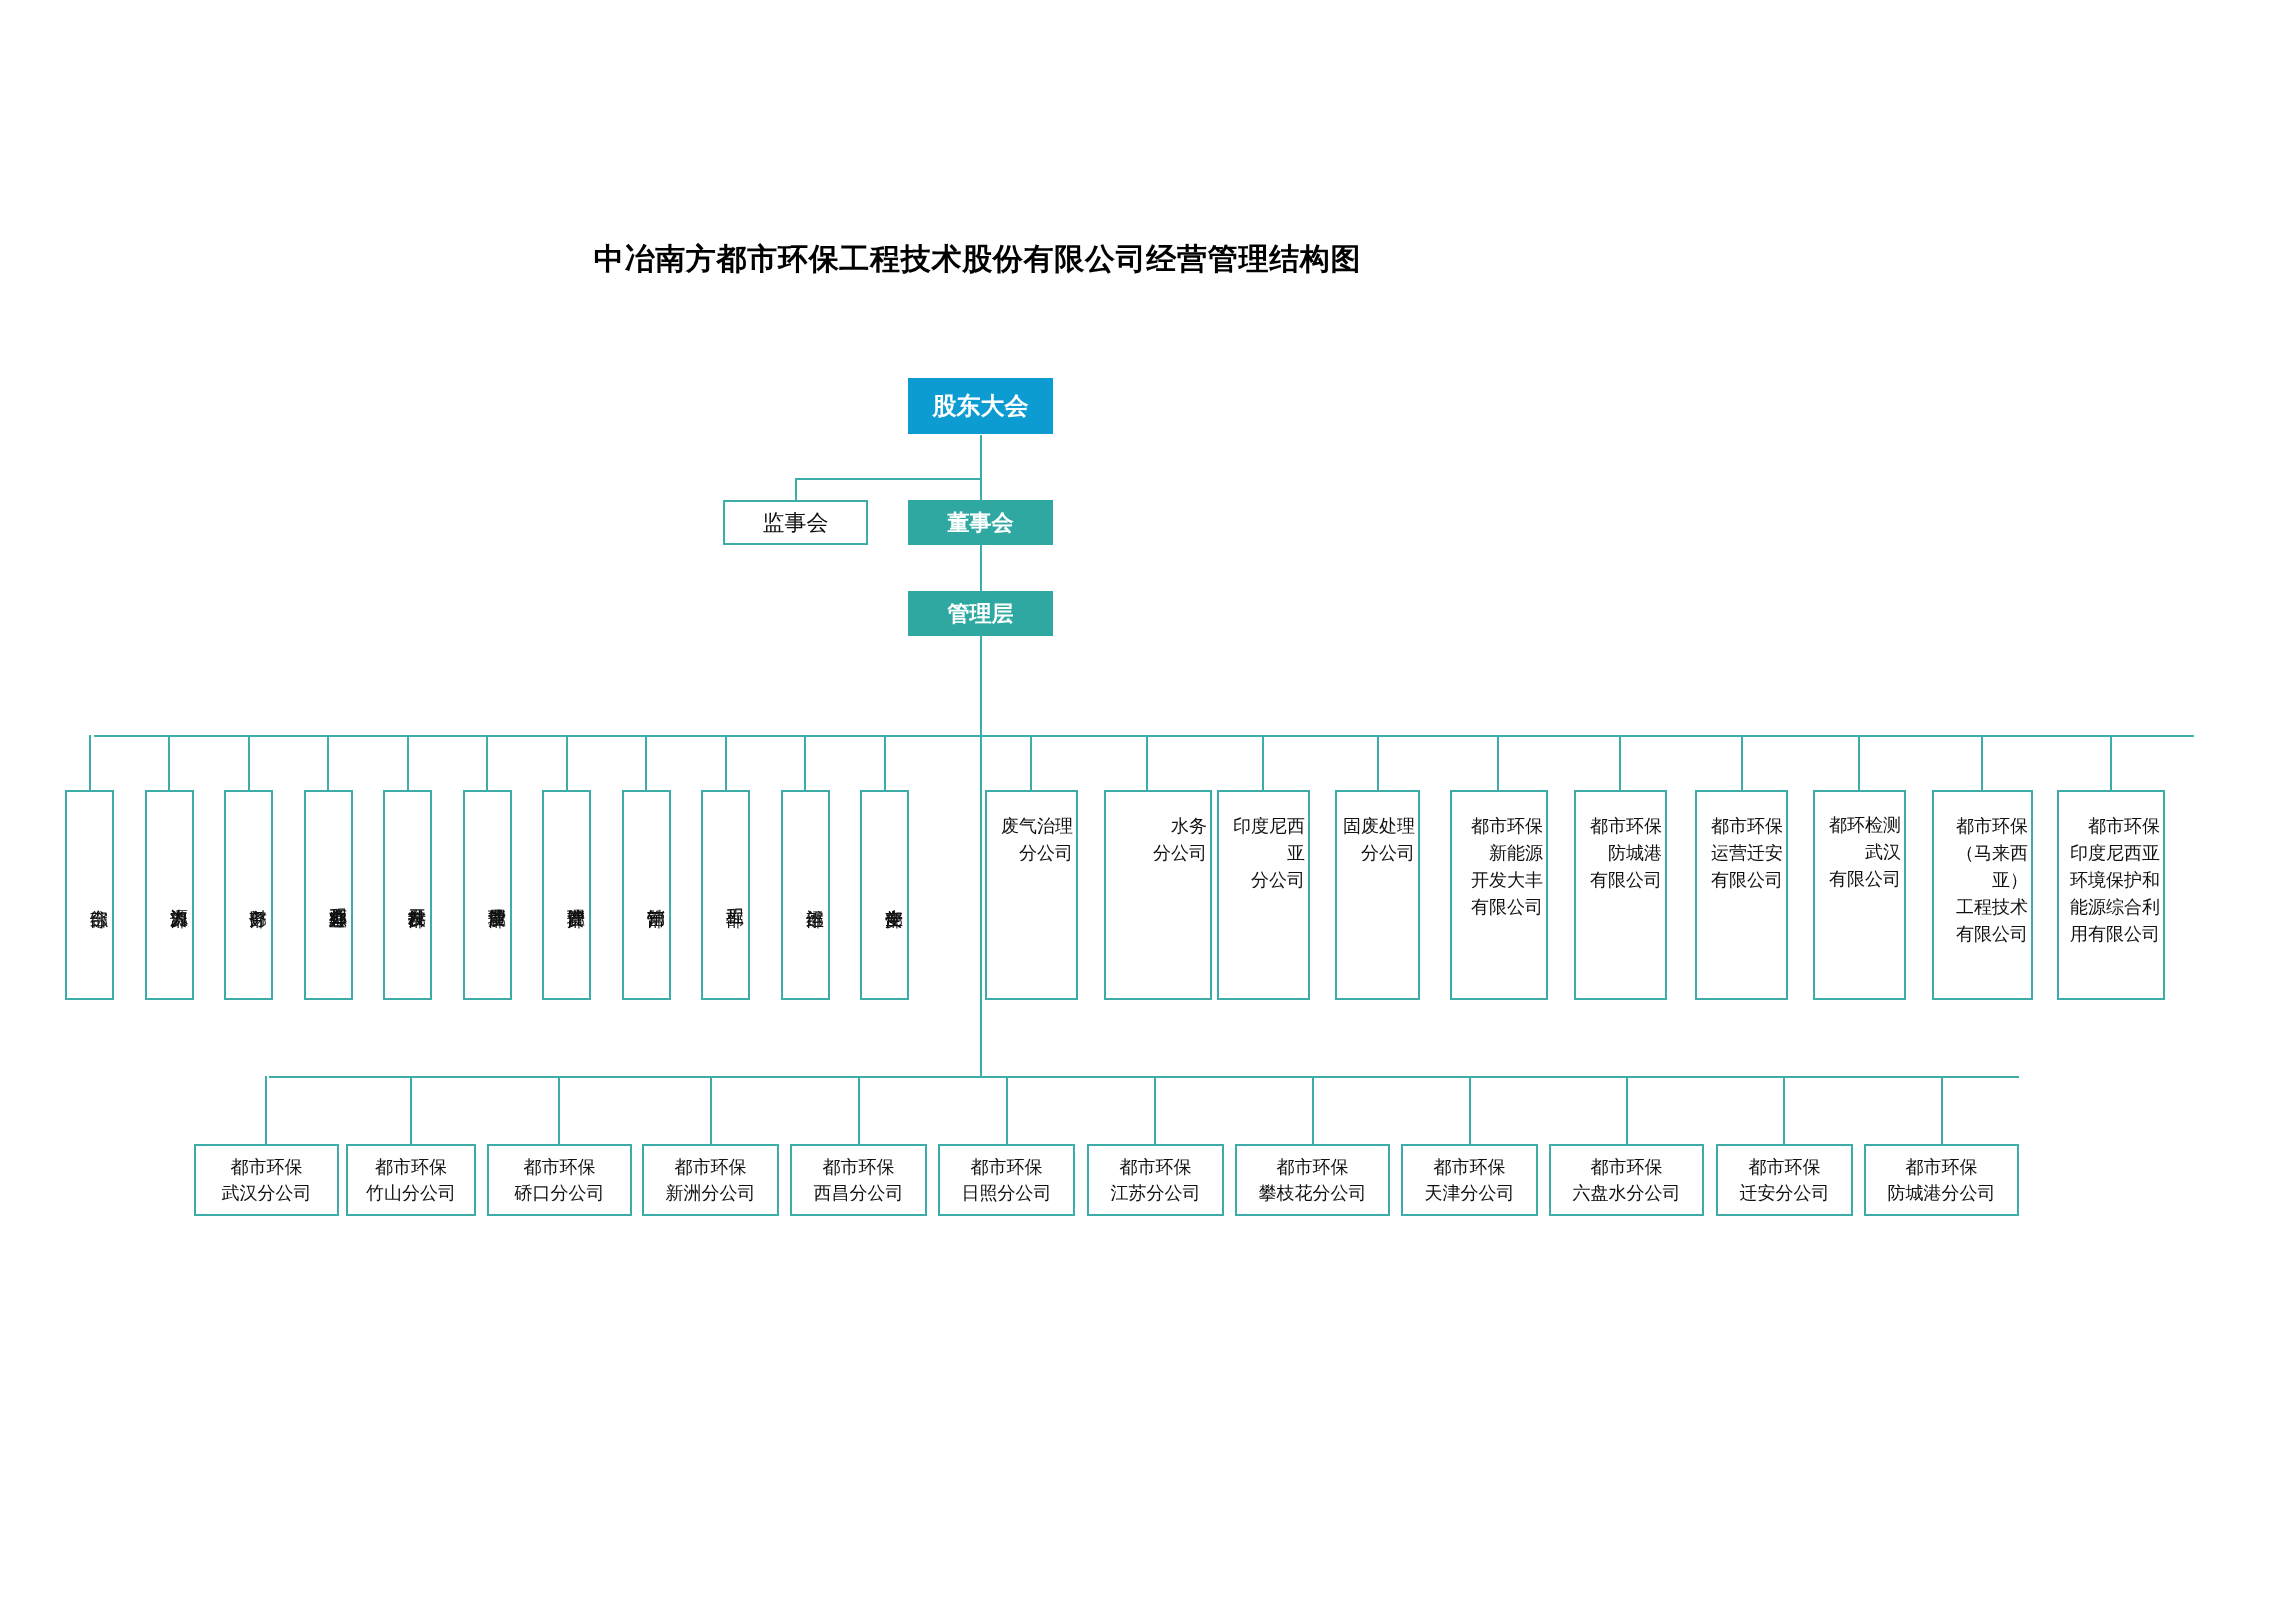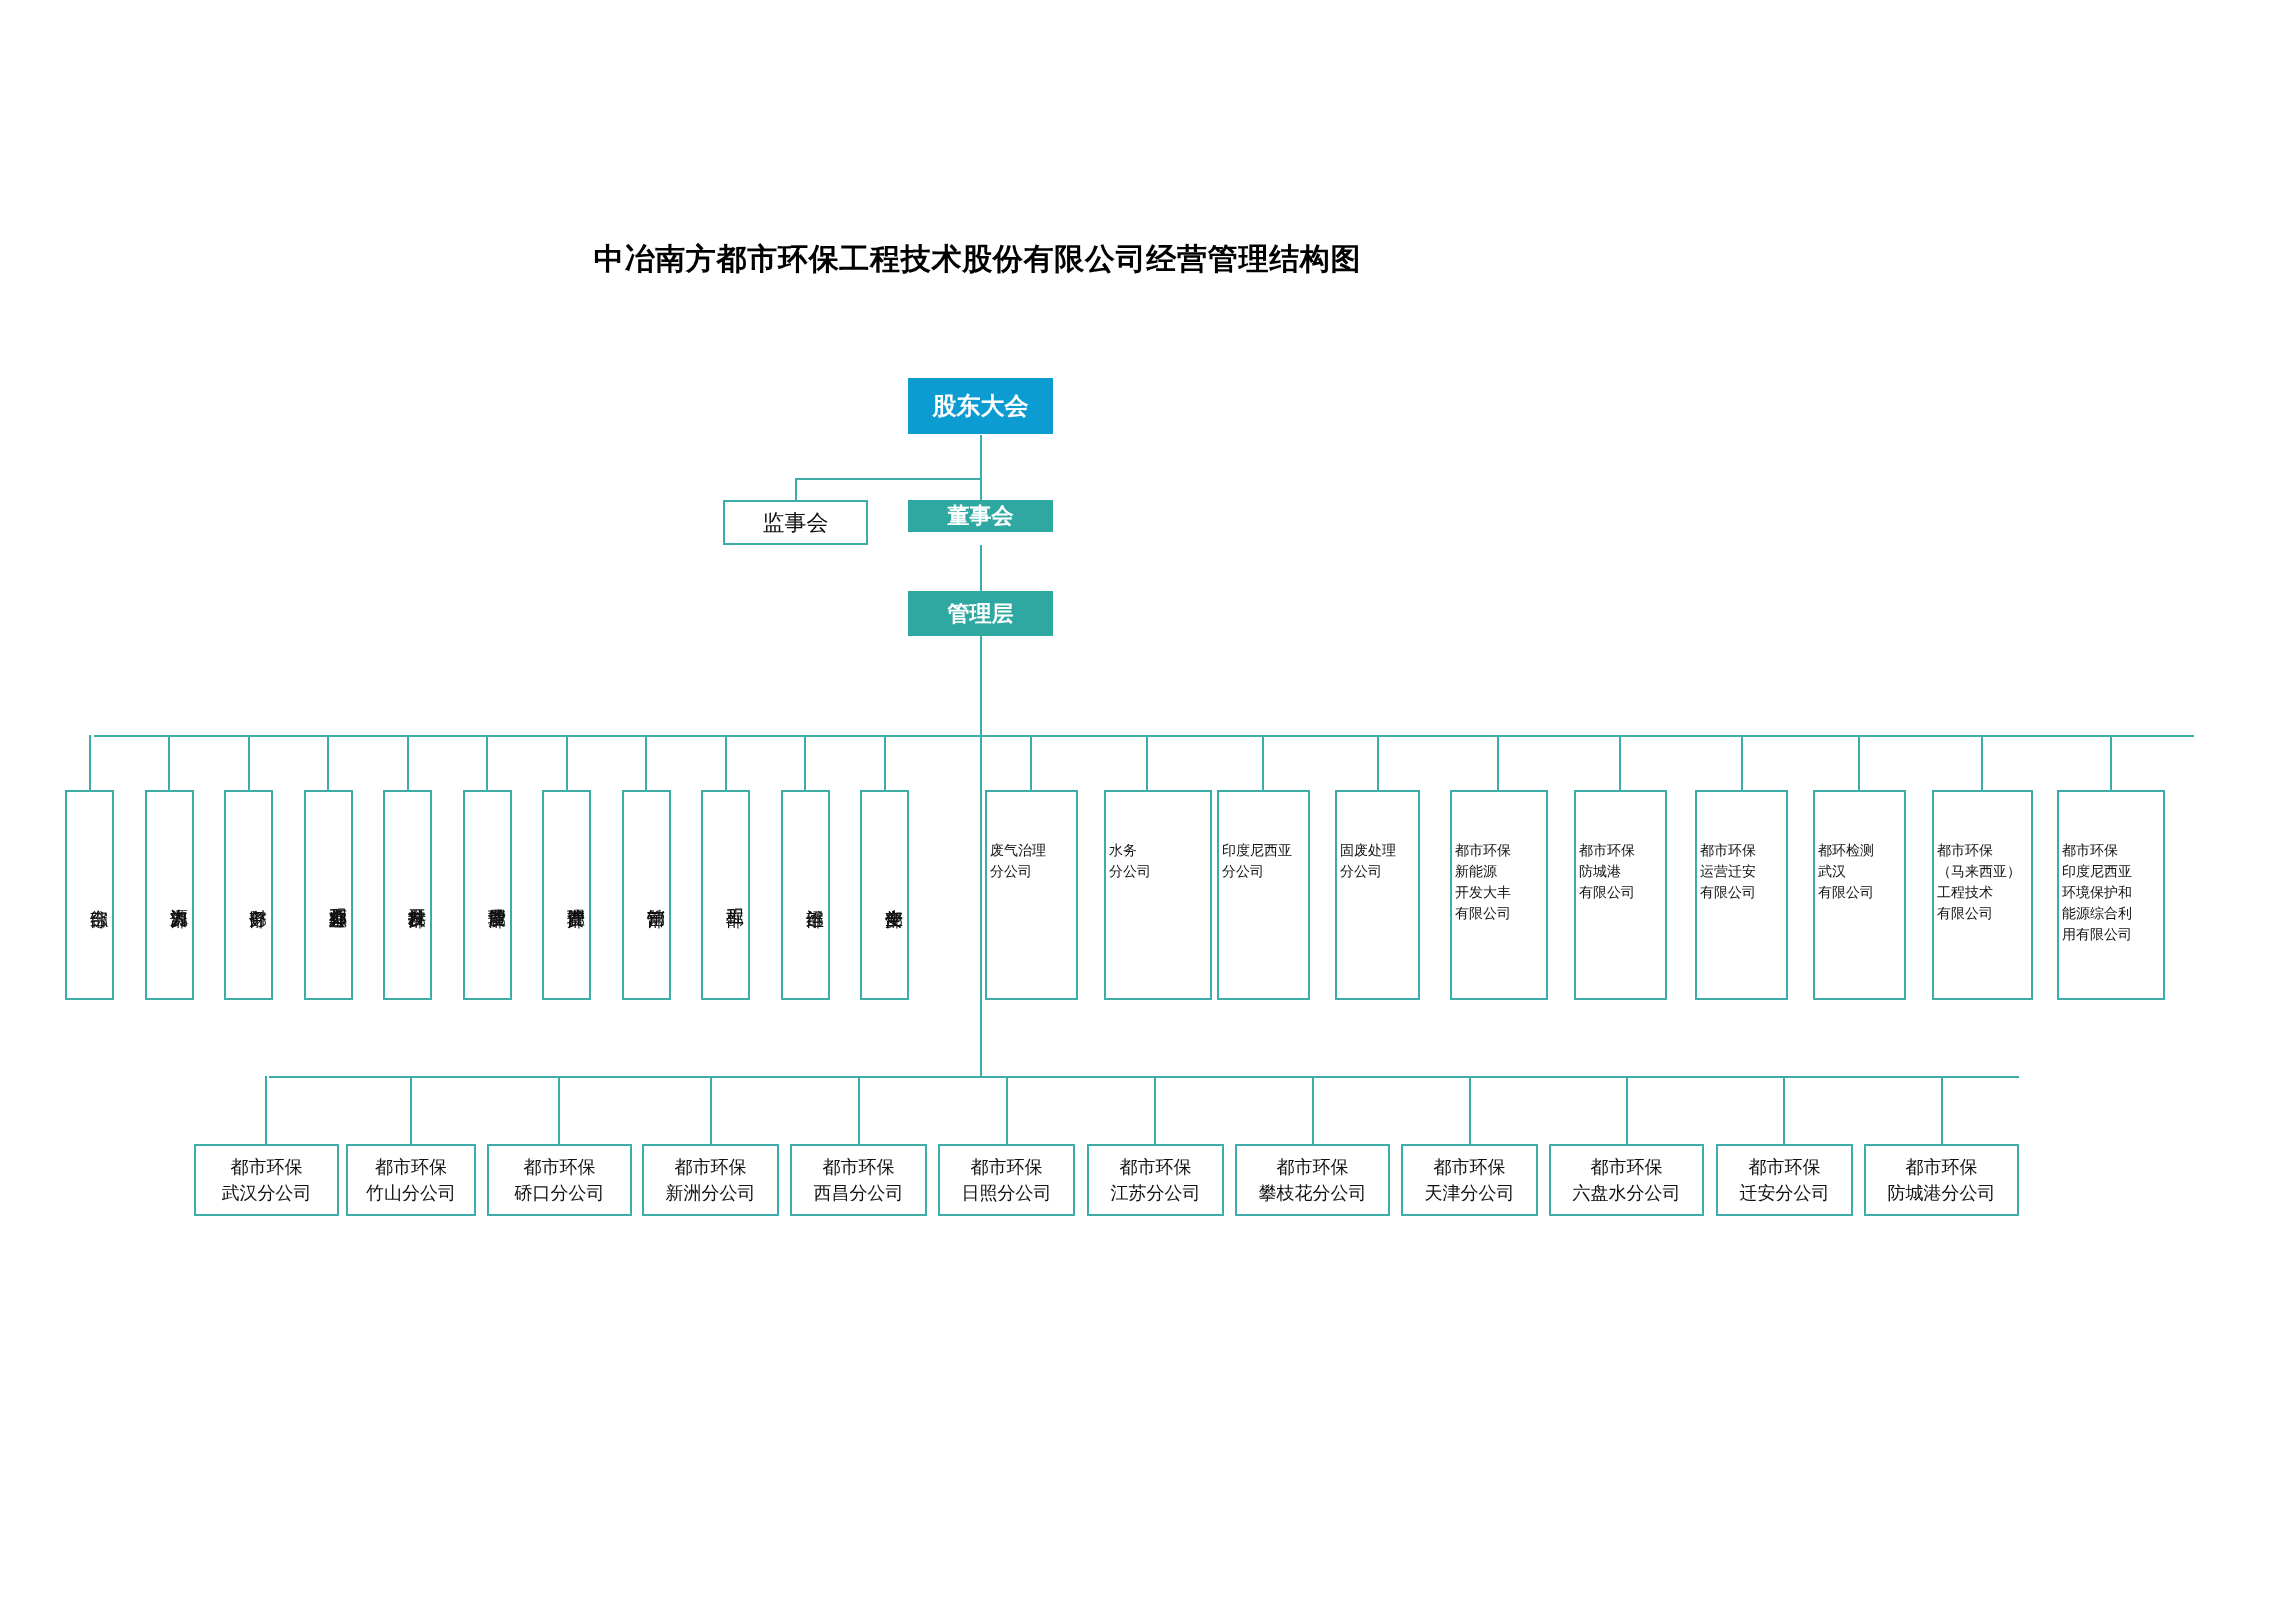--- a/index.html
+++ b/index.html
@@ -54,21 +54,21 @@
   #node-shareholders{
     left:908px; top:378px; width:145px; height:56px;
     background:#0C9CD2;
     font-size:24px;
   }
   #node-supervisory{
     left:723px; top:500px; width:145px; height:45px;
     font-size:22px;
   }
   #node-board{
-    left:908px; top:500px; width:145px; height:32px;
+    left:908px; top:500px; width:145px; height:45px;
     background:#2FA8A2;
     font-size:22px;
   }
   #node-management{
     left:908px; top:591px; width:145px; height:45px;
     background:#2FA8A2;
     font-size:22px;
   }
 
   
@@ -89,24 +89,24 @@
     justify-content:center;
     font-size:18px;
     line-height:1.45;
     writing-mode:vertical-rl;
     text-orientation:upright;
     max-height:201px;
   }
   .tier2 .htext{
     position:absolute;
     left:2.9px; right:2.9px;
-    top:48px;
-    font-size:14px;
+    top:20px;
+    font-size:18px;
     line-height:1.5;
-    text-align:left;
+    text-align:right;
     white-space:pre-line;
   }
 
   
   .tier3{
     position:absolute;
     top:1144px;
     height:72px;
     box-sizing:border-box;
     border:2.2px solid #3CADA8;

